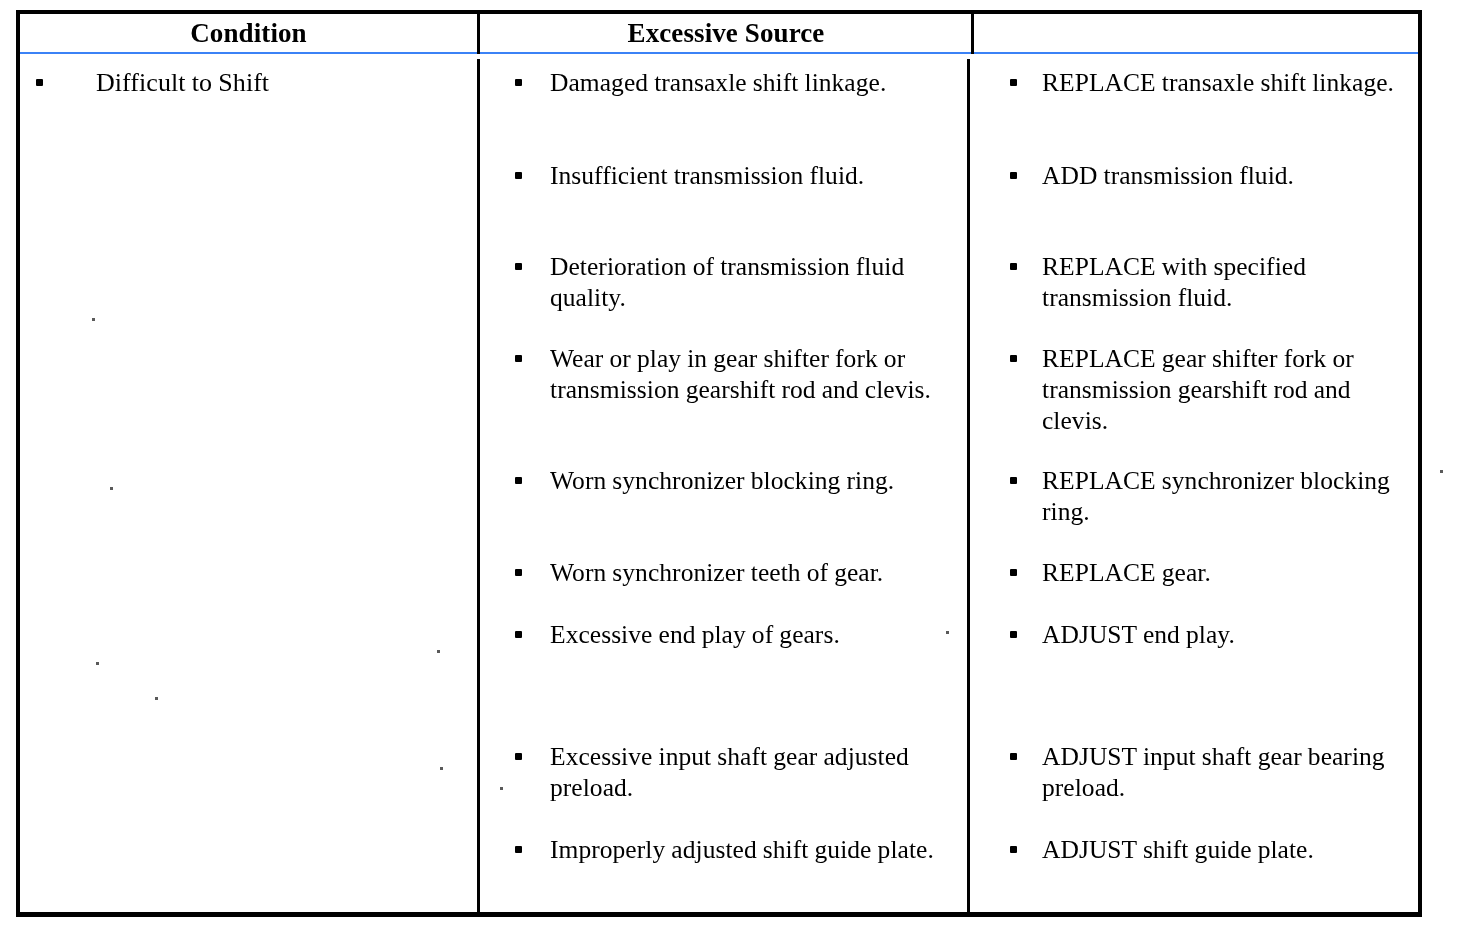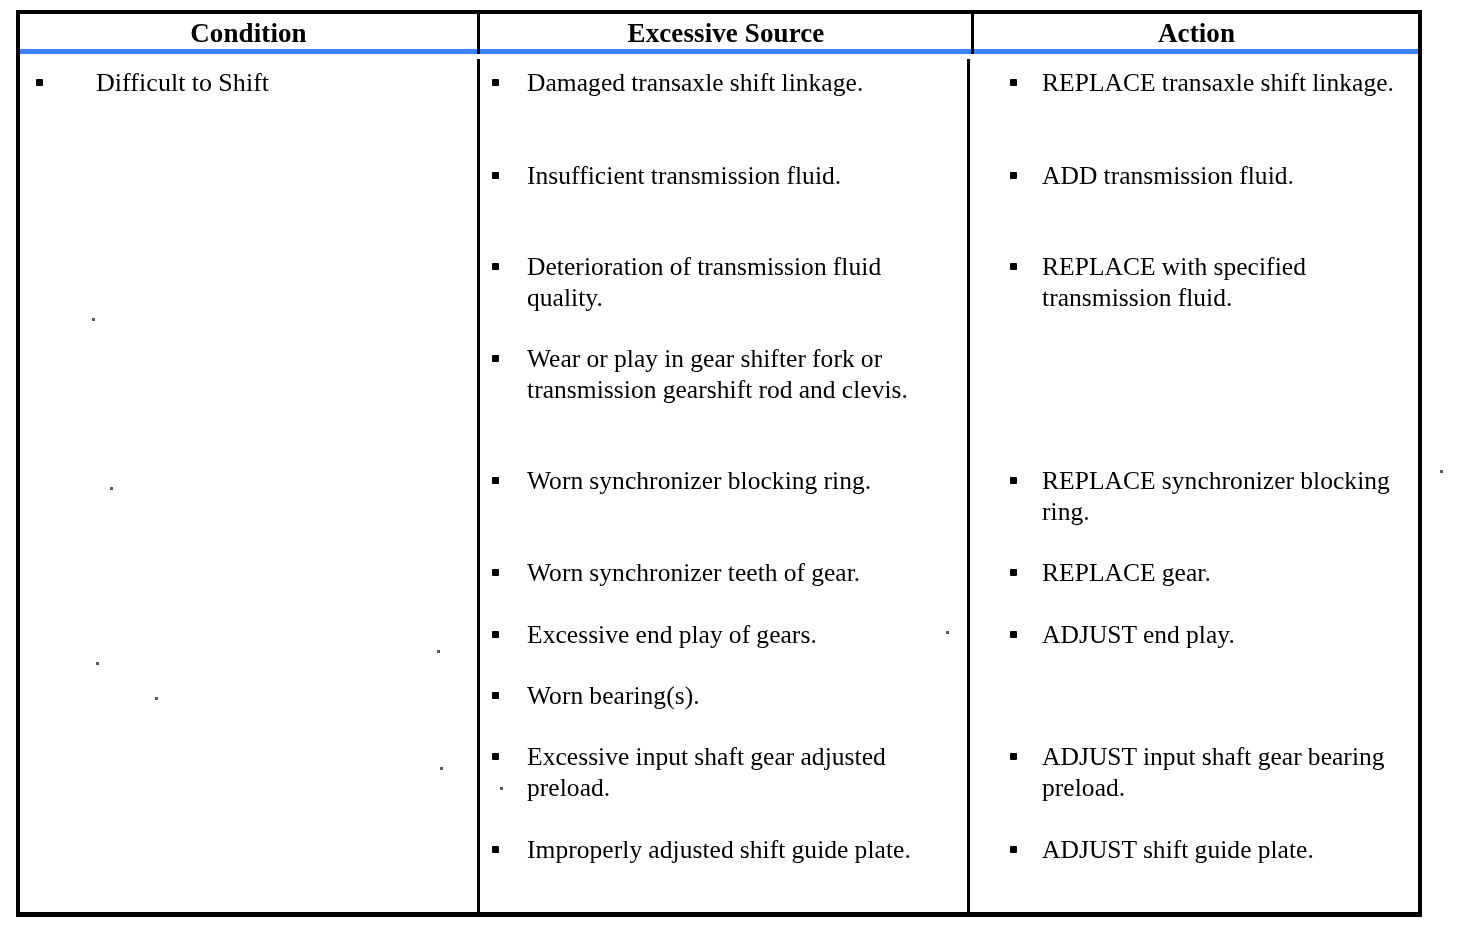--- a/index.html
+++ b/index.html
@@ -38,21 +38,21 @@
     border-bottom: 5px solid #000;
   }
 
   
   #header-row {
     position: absolute;
     left: 0; top: 0;
     width: 100%;
     height: 40px;           
     box-sizing: border-box;
-    border-bottom: 5px solid #3b82f6;
+    border-bottom: 2px solid #3b82f6;
   }
   .hdr-cell {
     position: absolute;
     top: 0;
     height: 40px;
     line-height: 38px;
     text-align: center;
     font-weight: bold;
     font-size: 27px;
     letter-spacing: 0.1px;
@@ -89,21 +89,21 @@
   }
   #body-div-1 { left: 457px; }
   #body-div-2 { left: 947px; }
 
   .col {
     position: absolute;
     top: 0;
     height: 857px;
   }
   #col-condition { left: 0px;   width: 457px; }
-  #col-source    { left: 438px; width: 486px; padding-left: 15px; }
+  #col-source    { left: 461px; width: 486px; padding-left: 15px; }
   #col-action    { left: 951px; width: 447px; }
 
   
   .item {
     position: absolute;
     display: block;
   }
   .bullet {
     position: absolute;
     left: 0;
@@ -145,21 +145,20 @@
 <div id="page">
 
   <div id="table-wrap">
 
     <div id="header-row">
       <div class="hdr-divider" id="hdr-div-1"></div>
       <div class="hdr-divider" id="hdr-div-2"></div>
 
       <div class="hdr-cell" id="hdr-condition">Condition</div>
       <div class="hdr-cell" id="hdr-source">Excessive Source</div>
-      <div class="hdr-cell" id="hdr-action">Action</div>
     </div>
 
     <div id="body-row">
       <div class="body-divider" id="body-div-1"></div>
       <div class="body-divider" id="body-div-2"></div>
 
       <div class="col" id="col-condition">
         <div class="item" style="top:8px;">
           <span class="bullet"></span>
           <span class="item-text">Difficult to Shift</span>
@@ -188,24 +187,20 @@
           <span class="item-text">Worn synchronizer blocking ring.</span>
         </div>
         <div class="item" style="top:498px;">
           <span class="bullet"></span>
           <span class="item-text">Worn synchronizer teeth of gear.</span>
         </div>
         <div class="item" style="top:560px;">
           <span class="bullet"></span>
           <span class="item-text">Excessive end play of gears.</span>
         </div>
-        <div class="item" style="top:621px;">
-          <span class="bullet"></span>
-          <span class="item-text">Worn bearing(s).</span>
-        </div>
         <div class="item" style="top:682px;">
           <span class="bullet"></span>
           <span class="item-text">Excessive input shaft gear adjusted preload.</span>
         </div>
         <div class="item" style="top:775px;">
           <span class="bullet"></span>
           <span class="item-text">Improperly adjusted shift guide plate.</span>
         </div>
       </div>
 
@@ -214,20 +209,24 @@
           <span class="bullet"></span>
           <span class="item-text">REPLACE transaxle shift linkage.</span>
         </div>
         <div class="item" style="top:101px;">
           <span class="bullet"></span>
           <span class="item-text">ADD transmission fluid.</span>
         </div>
         <div class="item" style="top:192px;">
           <span class="bullet"></span>
           <span class="item-text">REPLACE with specified transmission fluid.</span>
+        </div>
+        <div class="item" style="top:284px;">
+          <span class="bullet"></span>
+          <span class="item-text">REPLACE gear shifter fork or transmission gearshift rod and clevis.</span>
         </div>
         <div class="item" style="top:406px;">
           <span class="bullet"></span>
           <span class="item-text">REPLACE synchronizer blocking ring.</span>
         </div>
         <div class="item" style="top:498px;">
           <span class="bullet"></span>
           <span class="item-text">REPLACE gear.</span>
         </div>
         <div class="item" style="top:560px;">

